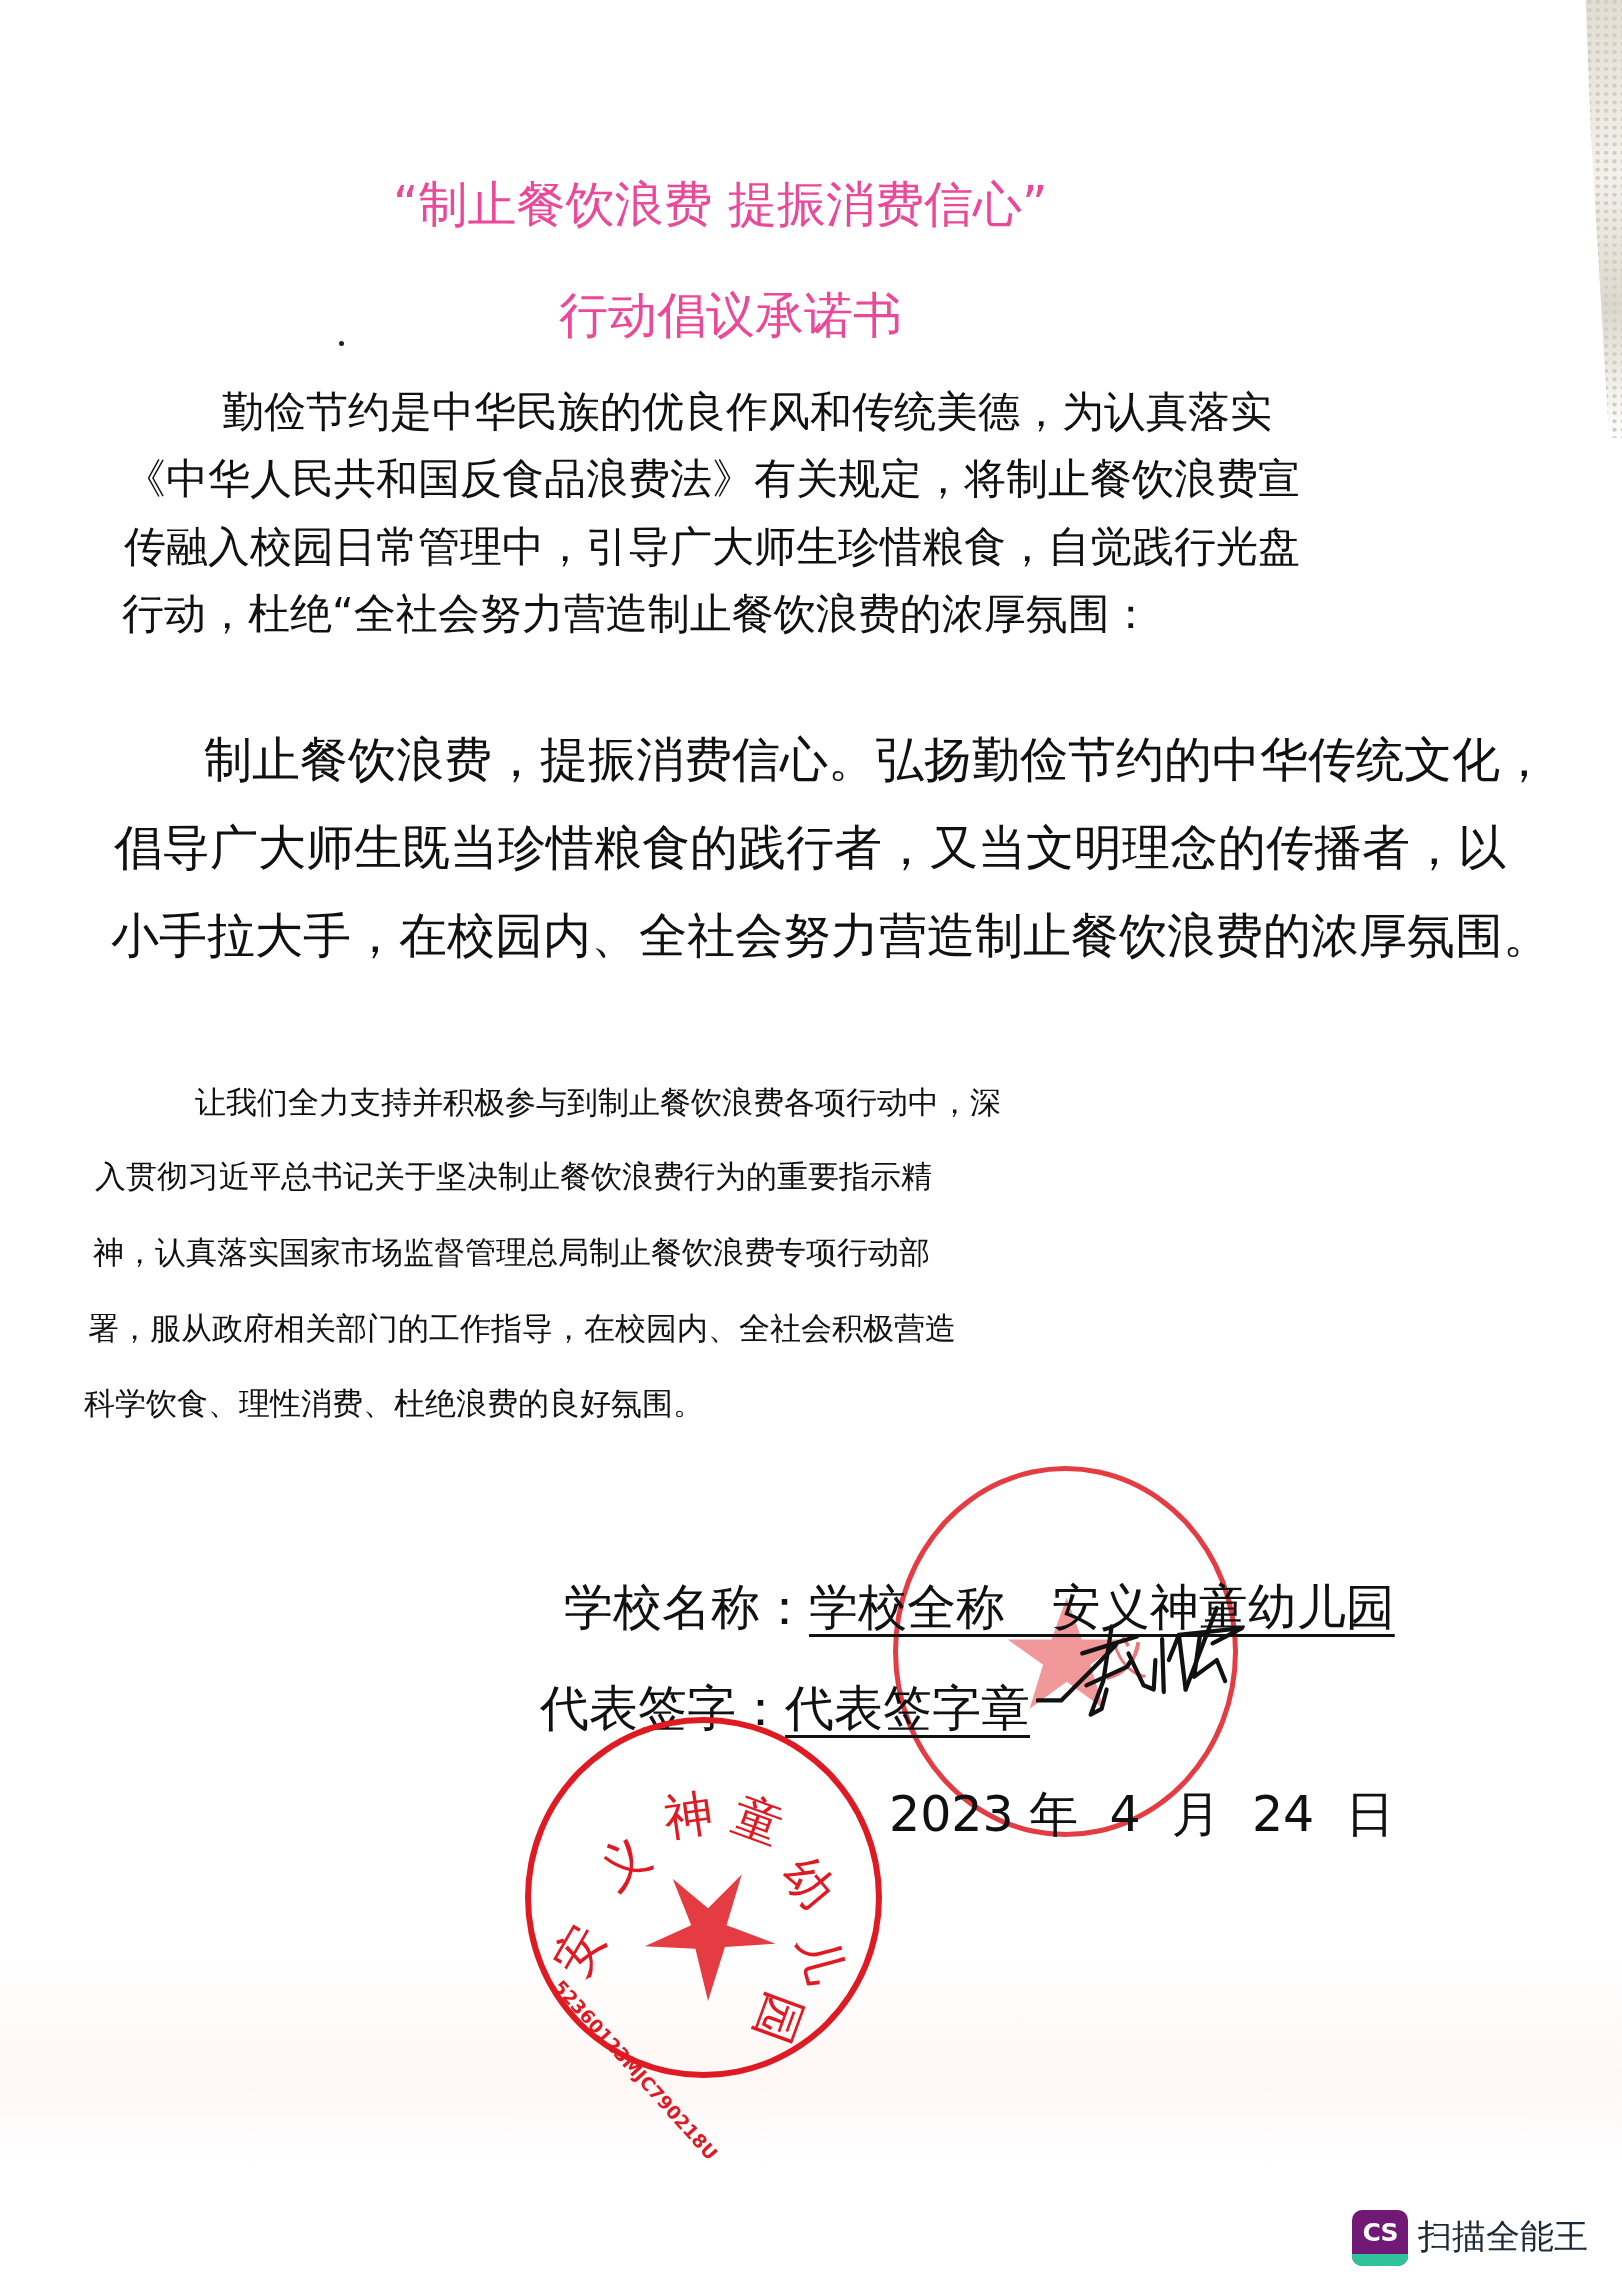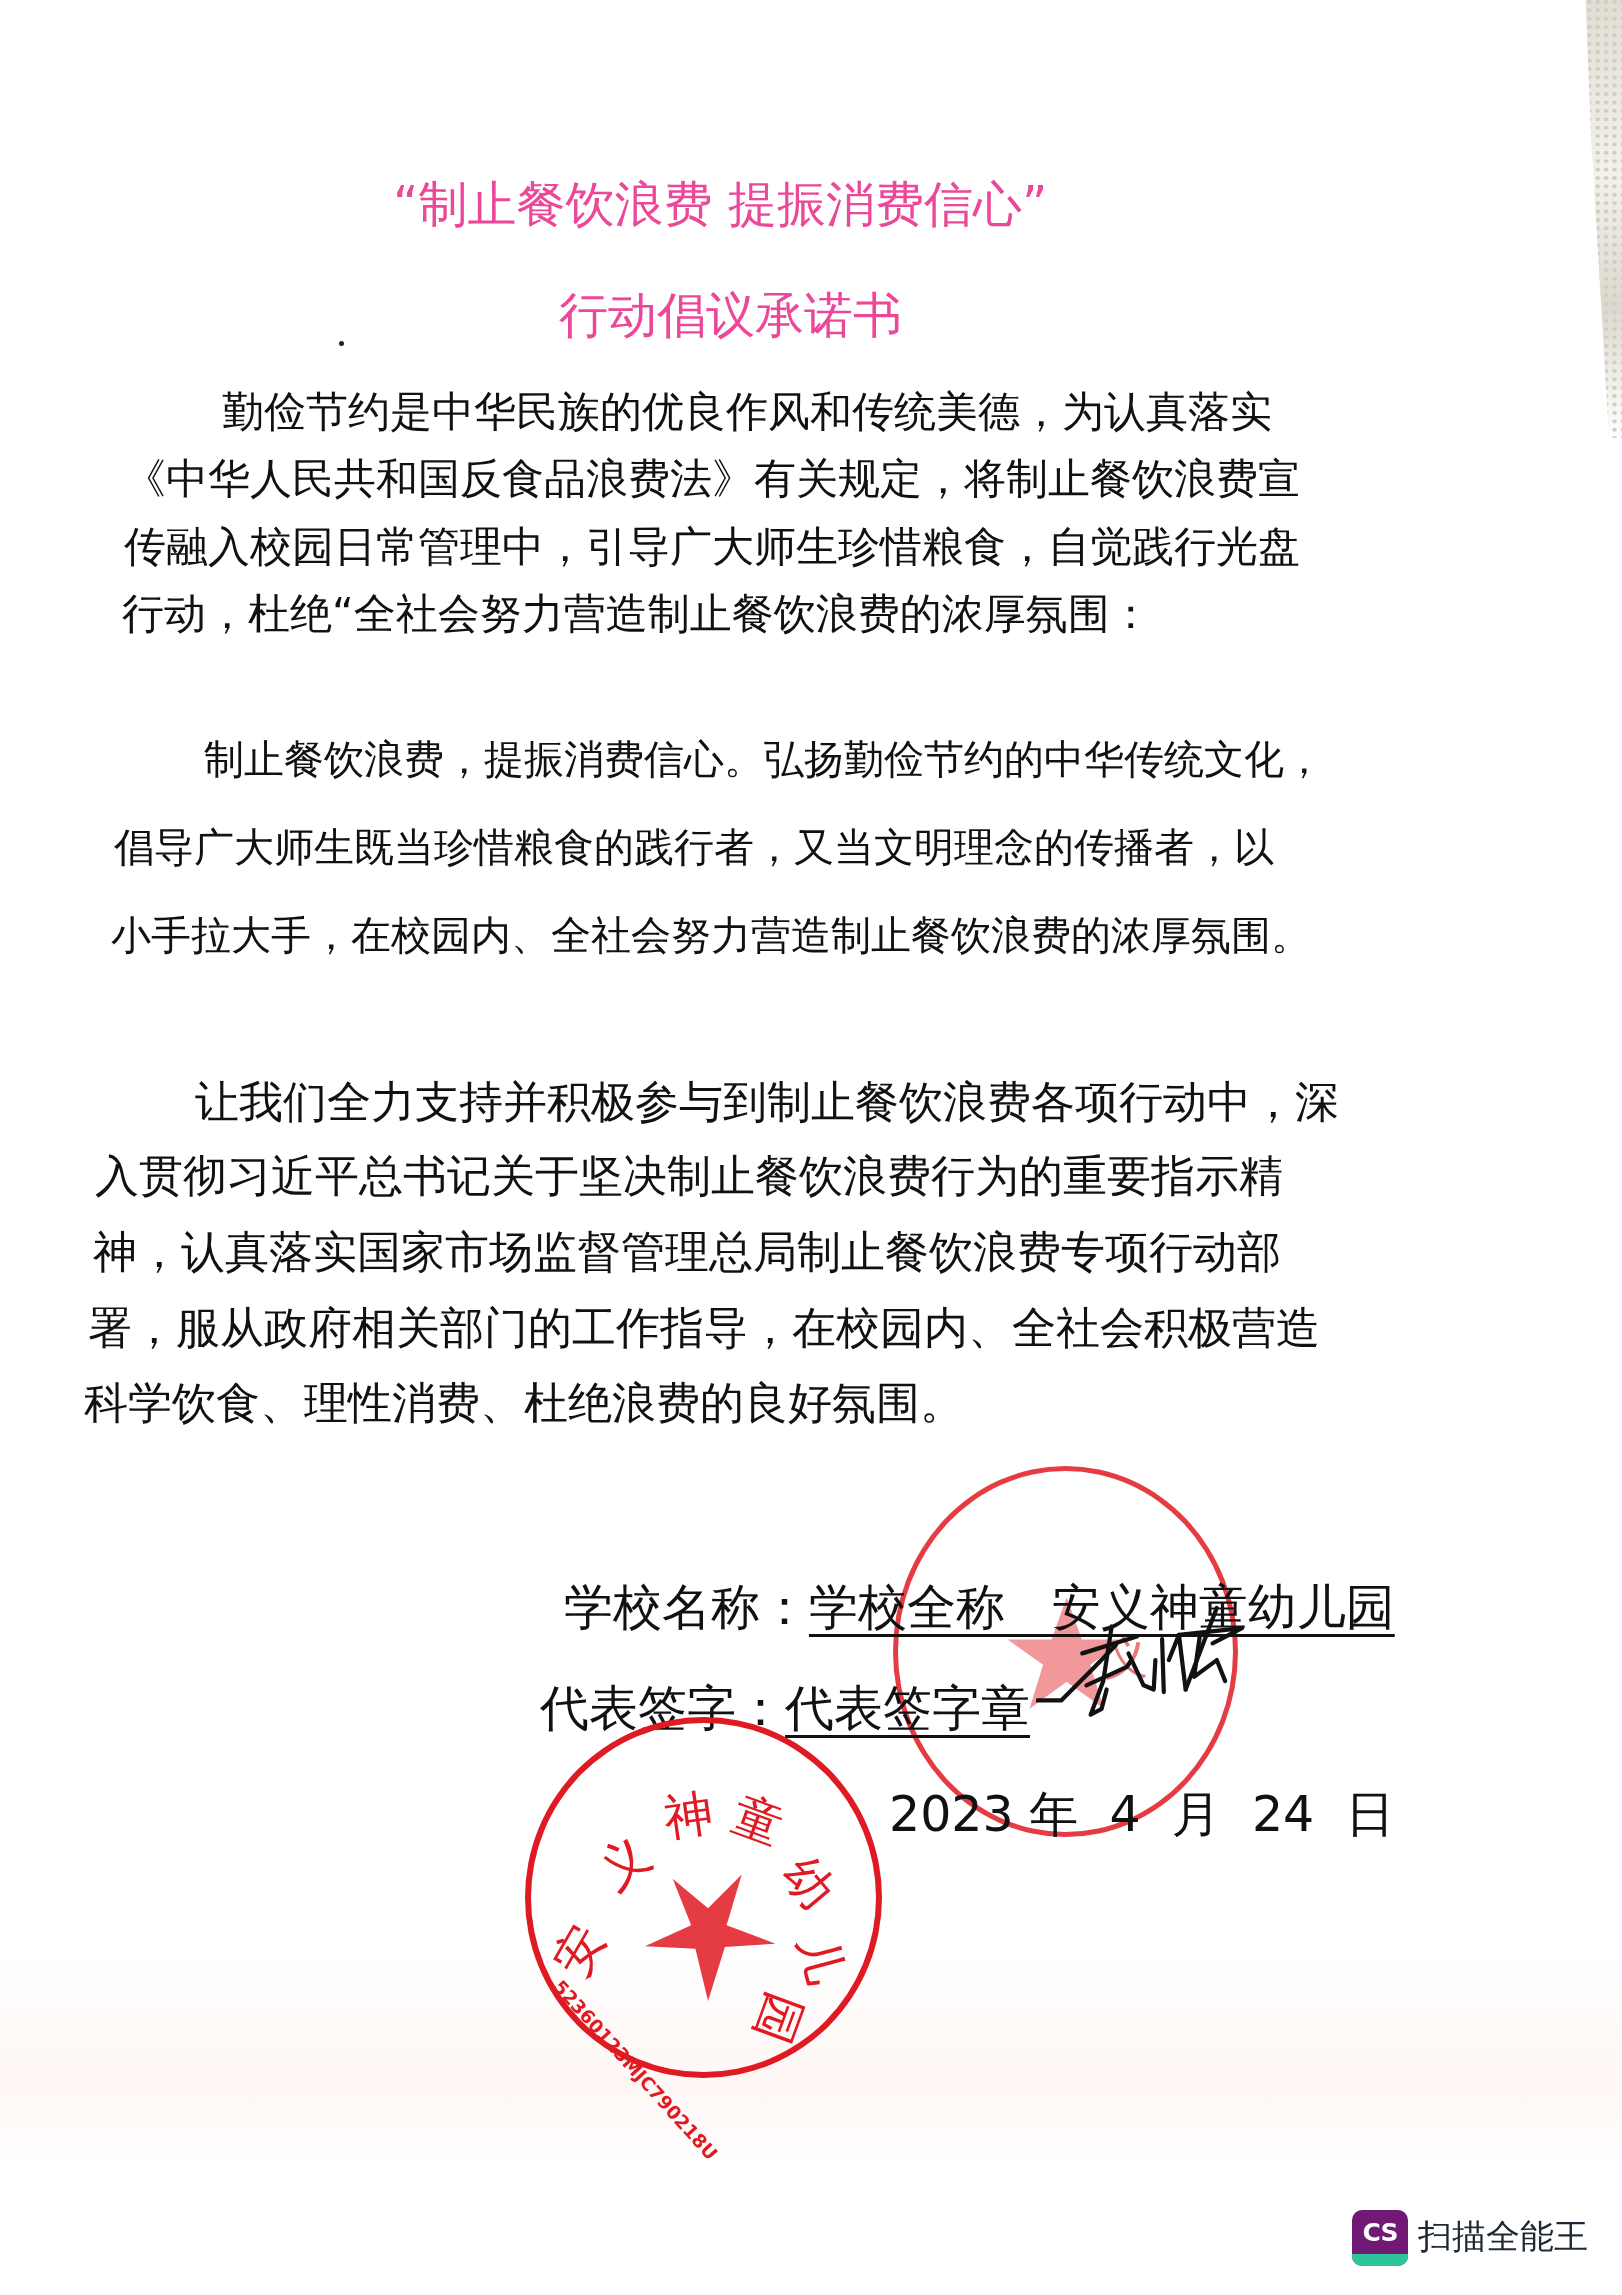--- a/index.html
+++ b/index.html
@@ -40,22 +40,22 @@
       font-size: 49px;
       line-height: 59px;
       color: #ec4899;
     }
     .line {
       position: absolute;
       white-space: nowrap;
       color: #111;
     }
     .p1 { font-size: 42px; line-height: 51px; }
-    .p2 { font-size: 40px; line-height: 49px; font-family: "DejaVu Serif", "Liberation Serif", serif; }
-    .p3 { font-size: 44px; line-height: 54px; text-align: right; }
+    .p2 { font-size: 48px; line-height: 49px; font-family: "DejaVu Serif", "Liberation Serif", serif; }
+    .p3 { font-size: 31px; line-height: 54px; text-align: right; }
     .sig { font-size: 49px; line-height: 59px; margin-top: 40px; }
     .u { text-decoration: underline; text-underline-offset: 10px; text-decoration-thickness: 3.4px; }
     .stamp {
       position: absolute;
       border-radius: 50%;
       border: 6.7px solid #e01a22;
       box-sizing: border-box;
     }
     .stamp-main { left: 525px; top: 1717px; width: 357px; height: 361px; }
     .stamp-faint { left: 893px; top: 1466px; width: 345px; height: 371px; border-color: rgba(224,26,34,0.85); border-width: 5.9px; }

